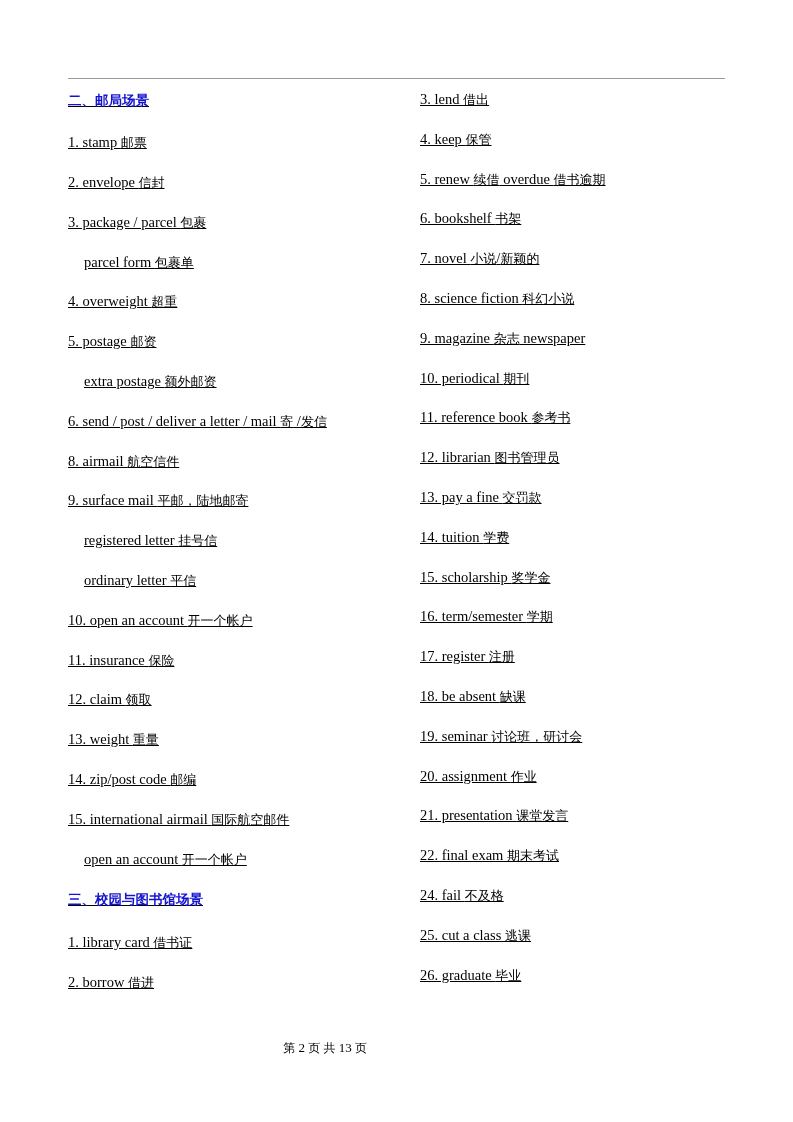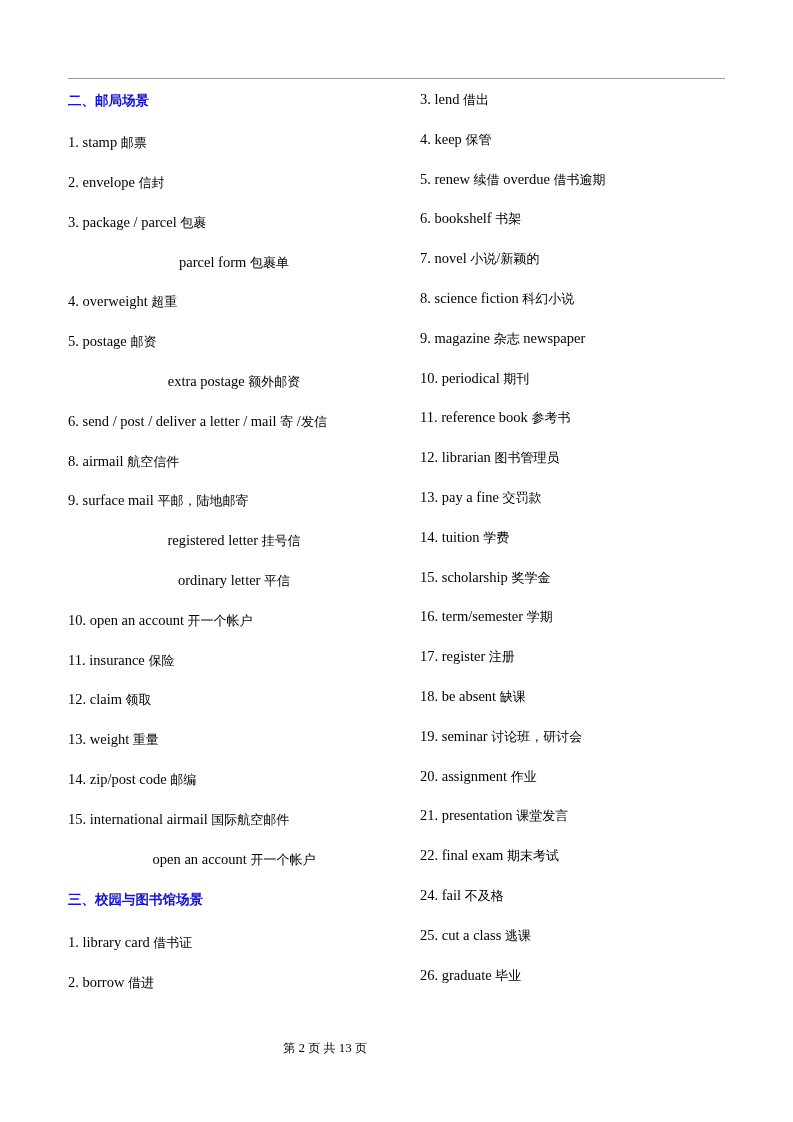--- a/index.html
+++ b/index.html
@@ -35,36 +35,36 @@
     left: 68px;
     top: 92px;
     width: 660px;
     display: flex;
     flex-direction: row;
     align-items: flex-start;
   }
   .col {
     width: 330px;
     box-sizing: border-box;
+    text-decoration: underline;
   }
   .col.left {
     padding-right: 14px;
   }
   .col.right {
     padding-left: 22px;
   }
   .entry {
     font-size: 14.5px;
     line-height: 1;
     margin: 0 0 25.3px 0;
     white-space: nowrap;
   }
   .entry.indent {
     padding-left: 16px;
-    text-align: center;
   }
   .heading {
     font-size: 14.5px;
     font-weight: bold;
     color: #1414cf;
     margin: 0 0 25.3px 0;
     white-space: nowrap;
   }
   .heading.spaced {
     margin-top: 22px;

